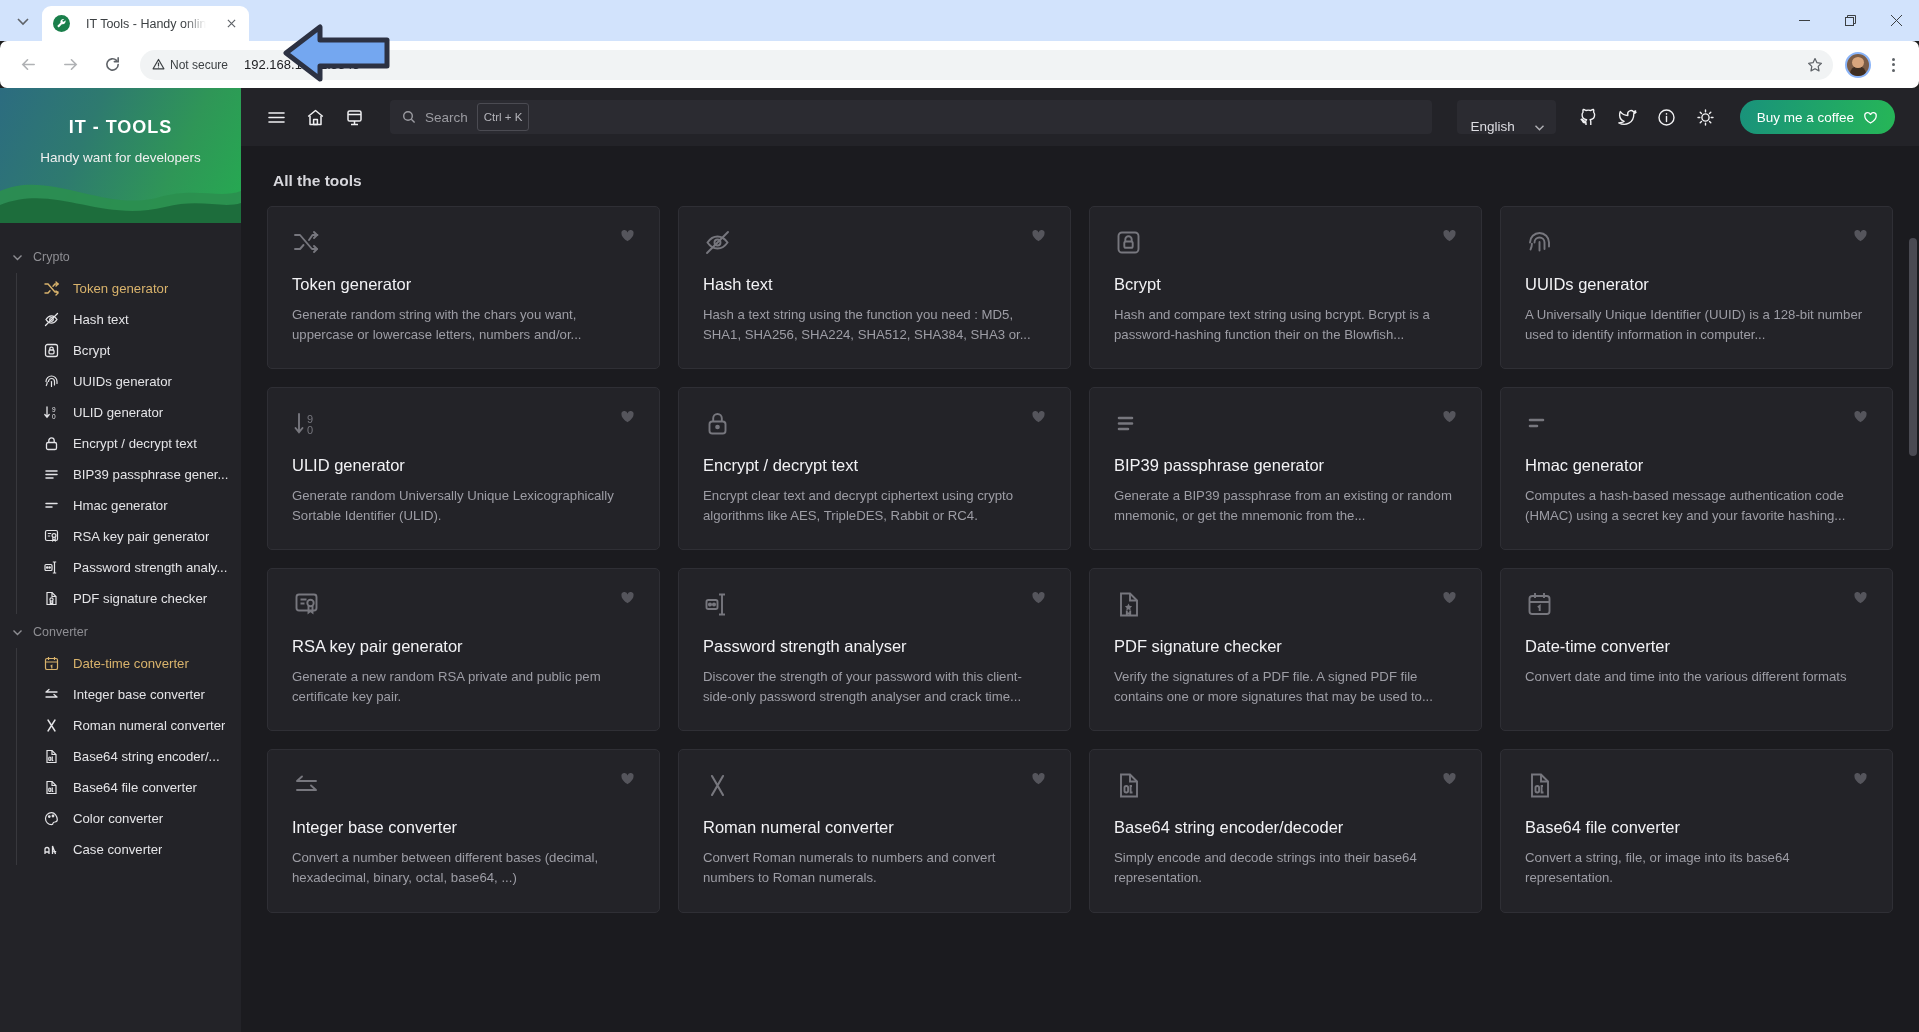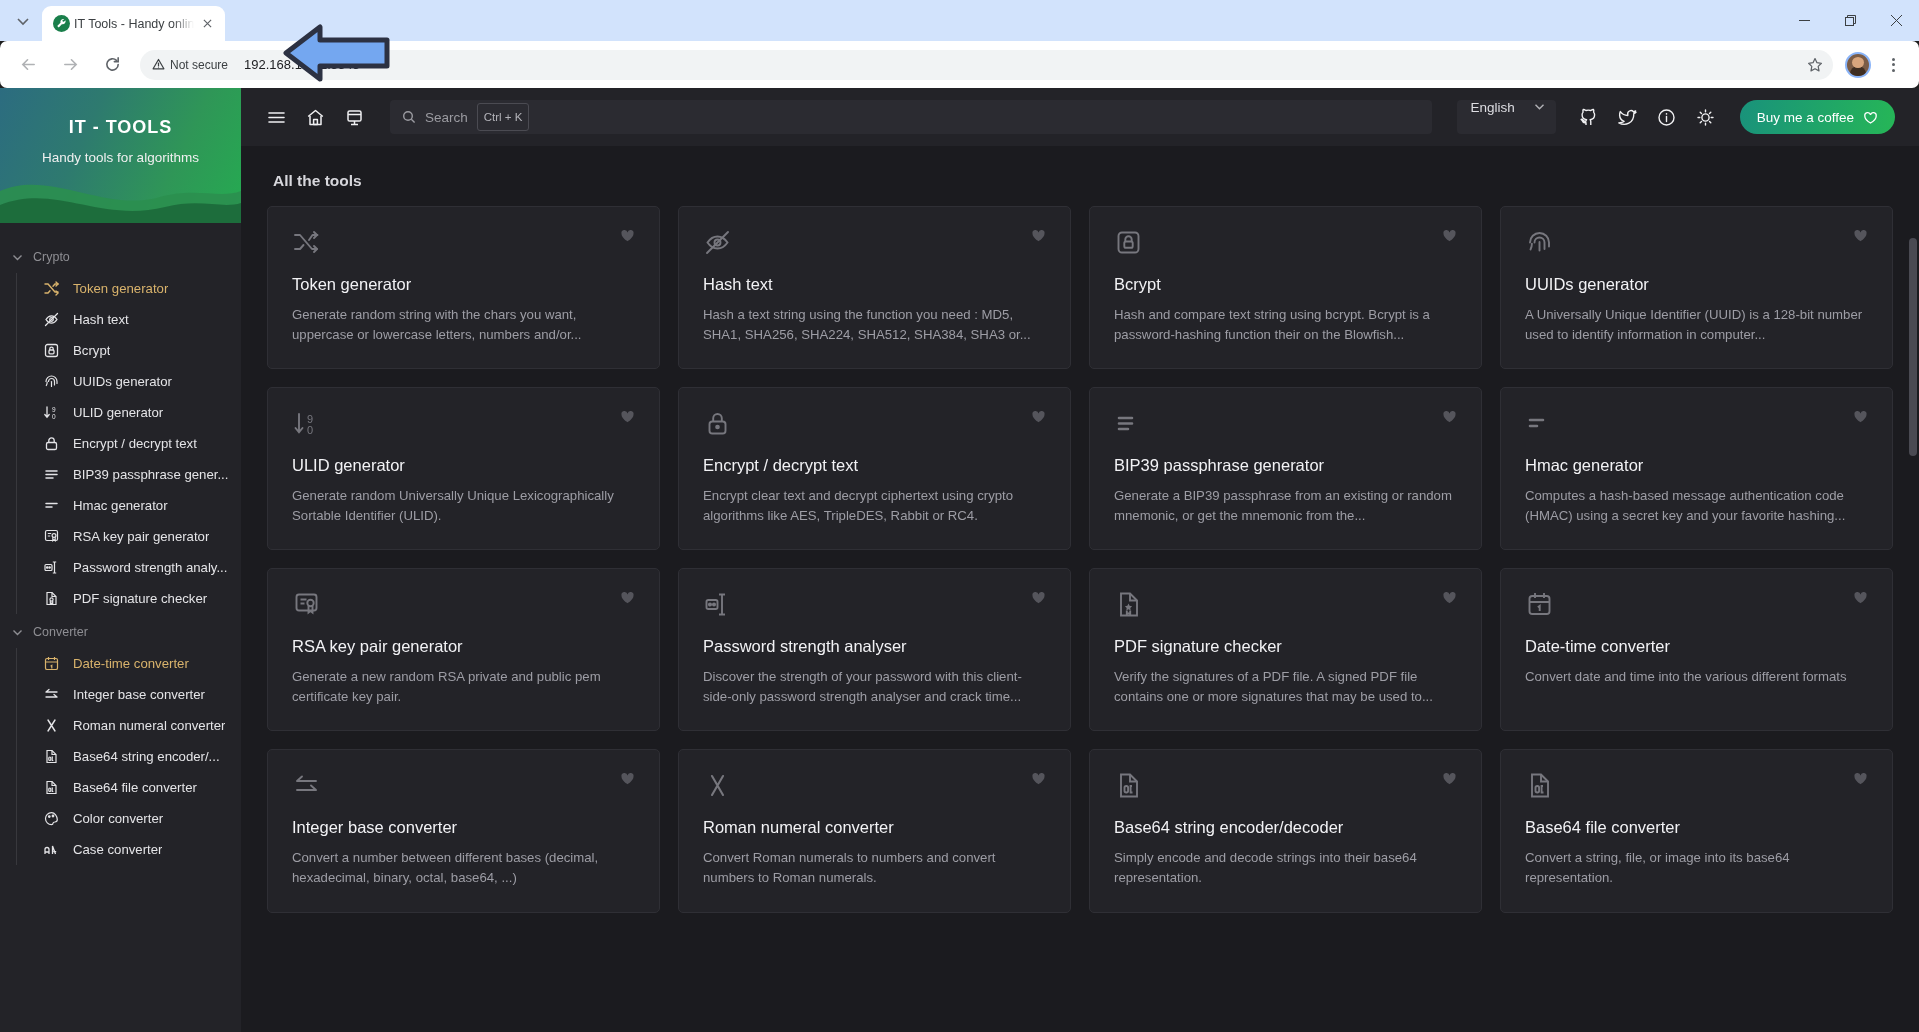--- a/index.html
+++ b/index.html
@@ -20,21 +20,21 @@
   .tab-list-btn {
     width: 34px; height: 34px; margin: 0 2px 3px 6px;
     display: flex; align-items: center; justify-content: center;
     border-radius: 50%; cursor: pointer;
   }
   .tab-list-btn svg { width: 16px; height: 16px; }
   .tab {
     height: 35px; min-width: 180px; max-width: 240px;
     background: #fff; border-radius: 9px 9px 0 0;
     display: flex; align-items: center; padding: 0 8px 0 11px;
-    gap: 4px; position: relative;
+    gap: 16px; position: relative;
   }
   .tab-favicon { width: 17px; height: 17px; flex: 0 0 17px; position: relative; }
   .tab-title {
     font-size: 12.5px; color: #3c4043; white-space: nowrap;
     overflow: hidden; flex: 1;
     -webkit-mask-image: linear-gradient(to right, #000 82%, transparent 100%);
     mask-image: linear-gradient(to right, #000 82%, transparent 100%);
   }
   .tab-close {
     width: 19px; height: 19px; flex: 0 0 19px; border-radius: 50%;
@@ -172,21 +172,21 @@
   }
   .searchbox svg { width: 14px; height: 14px; flex: 0 0 14px; }
   .search-ph { color: #9b9ba1; font-size: 13.5px; }
   .kbd {
     border: 1px solid #4b4b52; border-radius: 3px; color: #b4b4ba;
     font-size: 11.5px; padding: 6px 6px; line-height: 1.25;
   }
   .tb-right { margin-left: auto; display: flex; align-items: center; gap: 5px; }
   .lang-select {
     height: 34px; background: #2b2b31; border-radius: 4px; cursor: pointer;
-    display: flex; align-items: flex-start; gap: 18px; padding: 0 10px 0 13px;
+    display: flex; align-items: flex-end; gap: 18px; padding: 0 10px 0 13px;
     color: #dedee3; font-size: 13.5px; margin-right: 11px;
   }
   .lang-select svg { width: 13px; height: 13px; opacity: .75; }
   .coffee-btn {
     height: 34px; border-radius: 17px; margin-left: 12px; cursor: pointer;
     background: linear-gradient(100deg, #19927b 0%, #26b657 100%);
     display: flex; align-items: center; gap: 9px; padding: 0 17px;
     color: #fff; font-size: 13.5px;
   }
   .coffee-btn svg { width: 15px; height: 15px; }
@@ -315,21 +315,21 @@
 
   <svg class="arrow-annot" viewBox="0 0 107 58">
     <path d="M3 29 L37 3 L37 16 L104 16 L104 42 L37 42 L37 55 Z" fill="#74a7f0" stroke="#2c3142" stroke-width="5" stroke-linejoin="round"></path>
   </svg>
 
   <div class="app">
 
     <div class="sidebar">
       <div class="side-header">
         <div class="side-title">IT - TOOLS</div>
-        <div class="side-sub">Handy tools for algorithms</div>
+        <div class="side-sub">Handy want for developers</div>
         <svg class="wave1" viewBox="0 0 241 62" preserveAspectRatio="none">
           <path d="M0 30 C50 8 105 52 160 36 C195 26 220 38 241 30 L241 62 L0 62 Z" fill="#2b8f4f" opacity=".9"></path>
           <path d="M0 44 C55 22 100 62 165 46 C200 37 222 48 241 42 L241 62 L0 62 Z" fill="#1c6b3b" opacity=".95"></path>
         </svg>
       </div>
 
       <div class="nav-scroll">
 
         <div class="nav-group-title">
           <svg viewBox="0 0 13 13" fill="none" stroke="#8e8e93" stroke-width="1.4">

